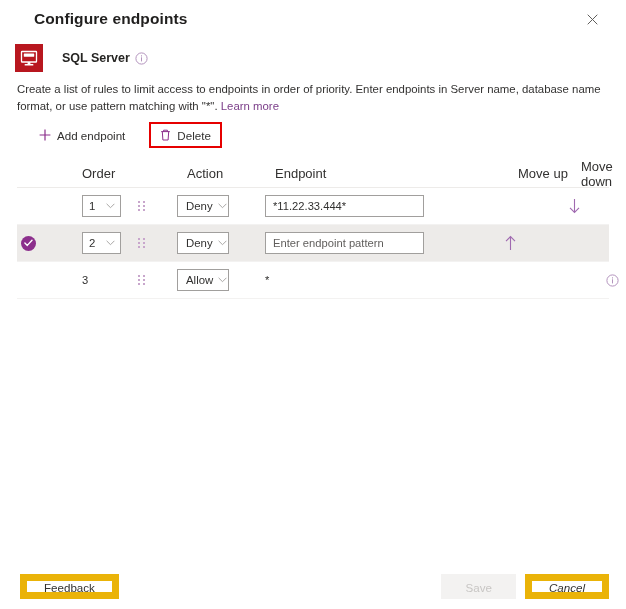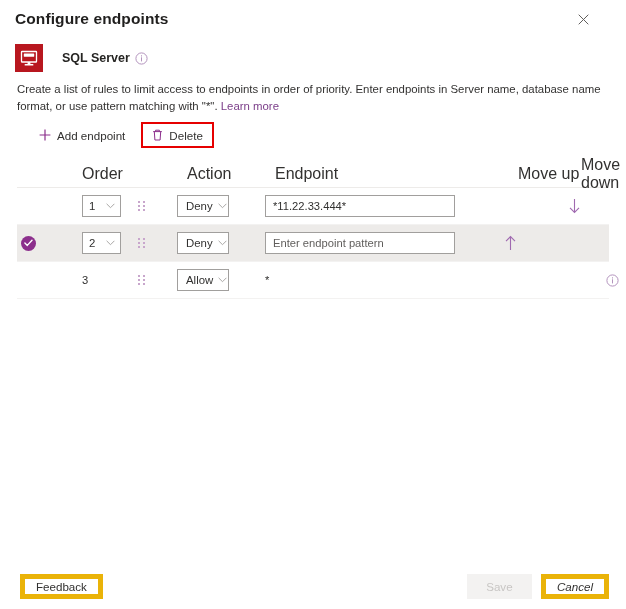--- a/index.html
+++ b/index.html
@@ -14,27 +14,27 @@
     font-family: "Liberation Sans", sans-serif;
     font-size: 12px;
     color: #323130;
     overflow: hidden;
     position: relative;
   }
 
   
   .panel-header {
     position: absolute;
-    top: 0; left: 0;
+    top: 0; left: 9px;
     width: 610px;
     height: 38px;
     display: flex;
     align-items: center;
     box-sizing: border-box;
-    padding: 0 14px 0 15px;
+    padding: 0 14px 0 25px;
   }
   .panel-title {
     font-size: 15.5px;
     font-weight: 600;
     color: #201f1e;
     letter-spacing: 0.1px;
     white-space: nowrap;
   }
   .close-btn {
     margin-left: auto;
@@ -98,20 +98,21 @@
   }
 
   
   .command-bar {
     position: absolute;
     top: 122px;
     left: 31px;
     display: flex;
     align-items: center;
     height: 26px;
+    gap: 8px;
   }
   .cmd-btn {
     display: flex;
     align-items: center;
     height: 26px;
     padding: 0 8px;
     background: transparent;
     border: none;
     font-family: inherit;
     font-size: 11.6px;
@@ -143,21 +144,21 @@
   }
   .row {
     display: flex;
     align-items: center;
     position: relative;
     box-sizing: border-box;
   }
   .header-row {
     height: 28px;
     border-bottom: 1px solid #edebe9;
-    font-size: 16px;
+    font-size: 13px;
     color: #323130;
   }
   .data-row {
     height: 37px;
     border-bottom: 1px solid #f3f2f1;
   }
   .data-row.selected {
     background: #edebe9;
   }
 
@@ -218,21 +219,21 @@
     color: #323130;
     cursor: pointer;
     white-space: nowrap;
   }
   .select.order-sel { width: 39px; padding-left: 6px; }
   .select.action-sel { width: 52px; }
   .select .chev { margin-left: 5px; display:inline-flex; align-items:center; }
 
   .txtbox {
     display: block;
-    width: 190px;
+    width: 159px;
     height: 22px;
     box-sizing: border-box;
     border: 1px solid #a19f9d;
     background: #ffffff;
     padding: 0 7px;
     font-family: inherit;
     font-size: 11.2px;
     color: #323130;
     outline: none;
   }
@@ -258,27 +259,27 @@
     height: 46px;
     display: flex;
     align-items: center;
     box-sizing: border-box;
     padding: 0 17px 0 20px;
   }
   .btn {
     height: 25px;
     min-width: 58px;
     box-sizing: border-box;
-    border: 5px solid #eab308;
+    border: 7px solid #eab308;
     background: #ffffff;
     font-family: inherit;
     font-size: 11.6px;
     color: #323130;
     cursor: pointer;
-    padding: 0 11px;
+    padding: 0 17px;
   }
   .btn.disabled {
     border-color: #f3f2f1;
     background: #f3f2f1;
     color: #c8c6c4;
     cursor: default;
   }
   .footer-right {
     margin-left: auto;
     display: flex;

